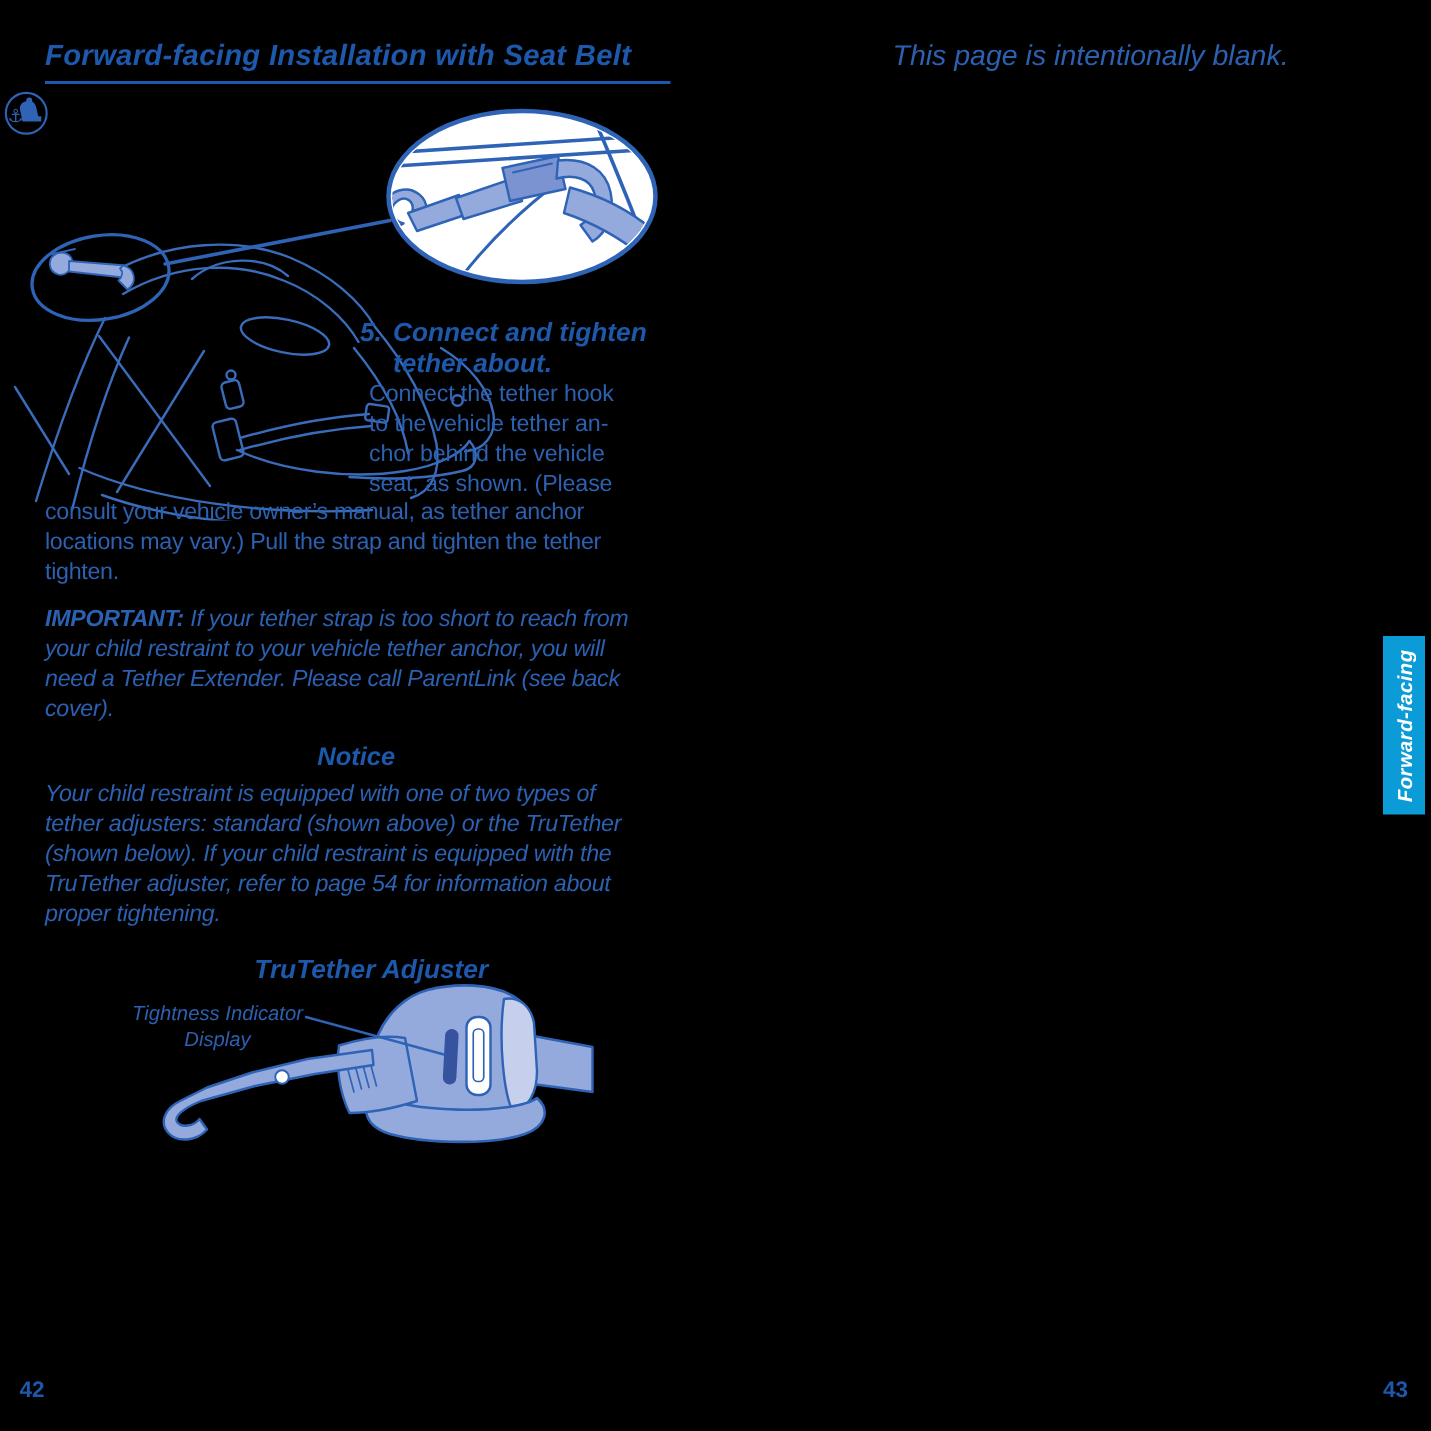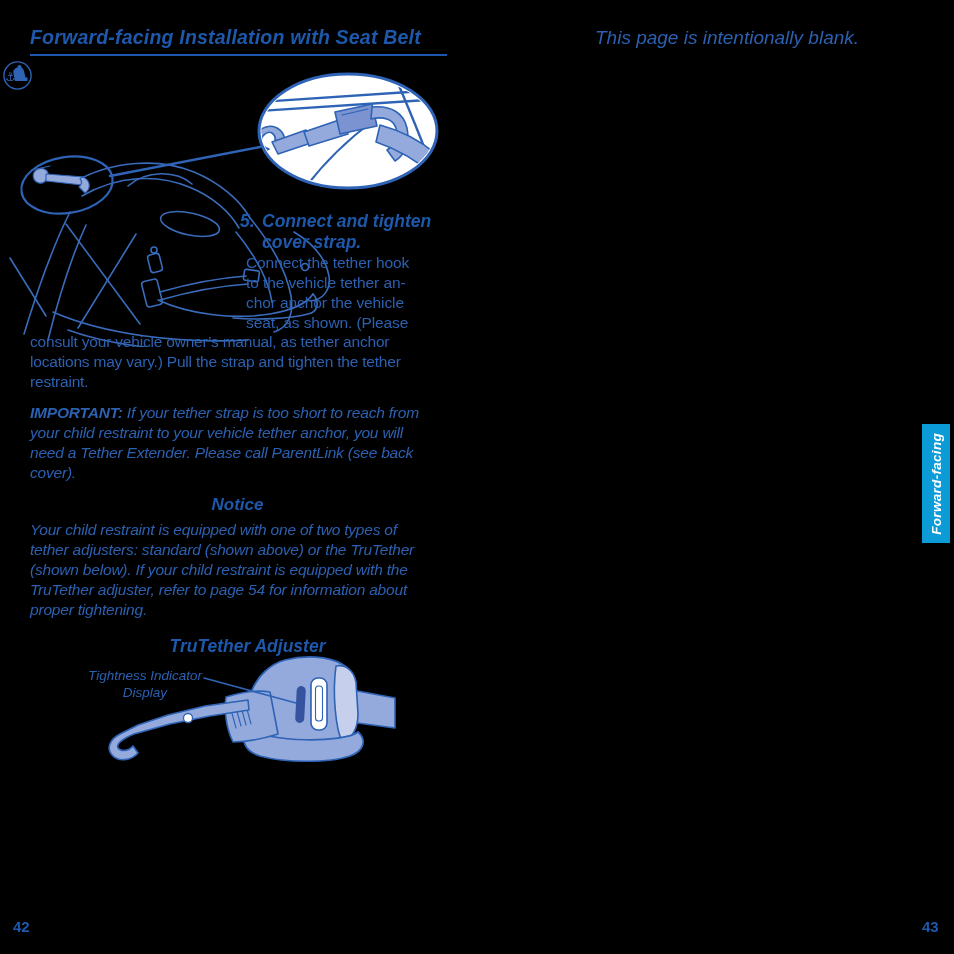--- a/index.html
+++ b/index.html
@@ -161,31 +161,31 @@
         </g>
       </g>
     </svg>
   </div>
 
   <div class="abs step">
     <div class="step-head-row">
       <div class="step-num">5.</div>
       <div class="step-head-line">Connect and tighten</div>
     </div>
-    <div class="step-head-line step-head-line2">cover strap.</div>
+    <div class="step-head-line step-head-line2">tether about.</div>
     <div class="step-body-line">Connect the tether hook</div>
     <div class="step-body-line">to the vehicle tether an-</div>
-    <div class="step-body-line">chor anchor the vehicle</div>
+    <div class="step-body-line">chor behind the vehicle</div>
     <div class="step-body-line">seat, as shown. (Please</div>
   </div>
 
   <div class="abs para continuation">
     <div class="line">consult your vehicle owner’s manual, as tether anchor</div>
     <div class="line">locations may vary.) Pull the strap and tighten the tether</div>
-    <div class="line">restraint.</div>
+    <div class="line">tighten.</div>
   </div>
 
   <div class="abs para important">
     <div class="line">
       <span class="imp-label">IMPORTANT:</span><span> If your tether strap is too short to reach from</span>
     </div>
     <div class="line">your child restraint to your vehicle tether anchor, you will</div>
     <div class="line">need a Tether Extender. Please call ParentLink (see back</div>
     <div class="line">cover).</div>
   </div>

